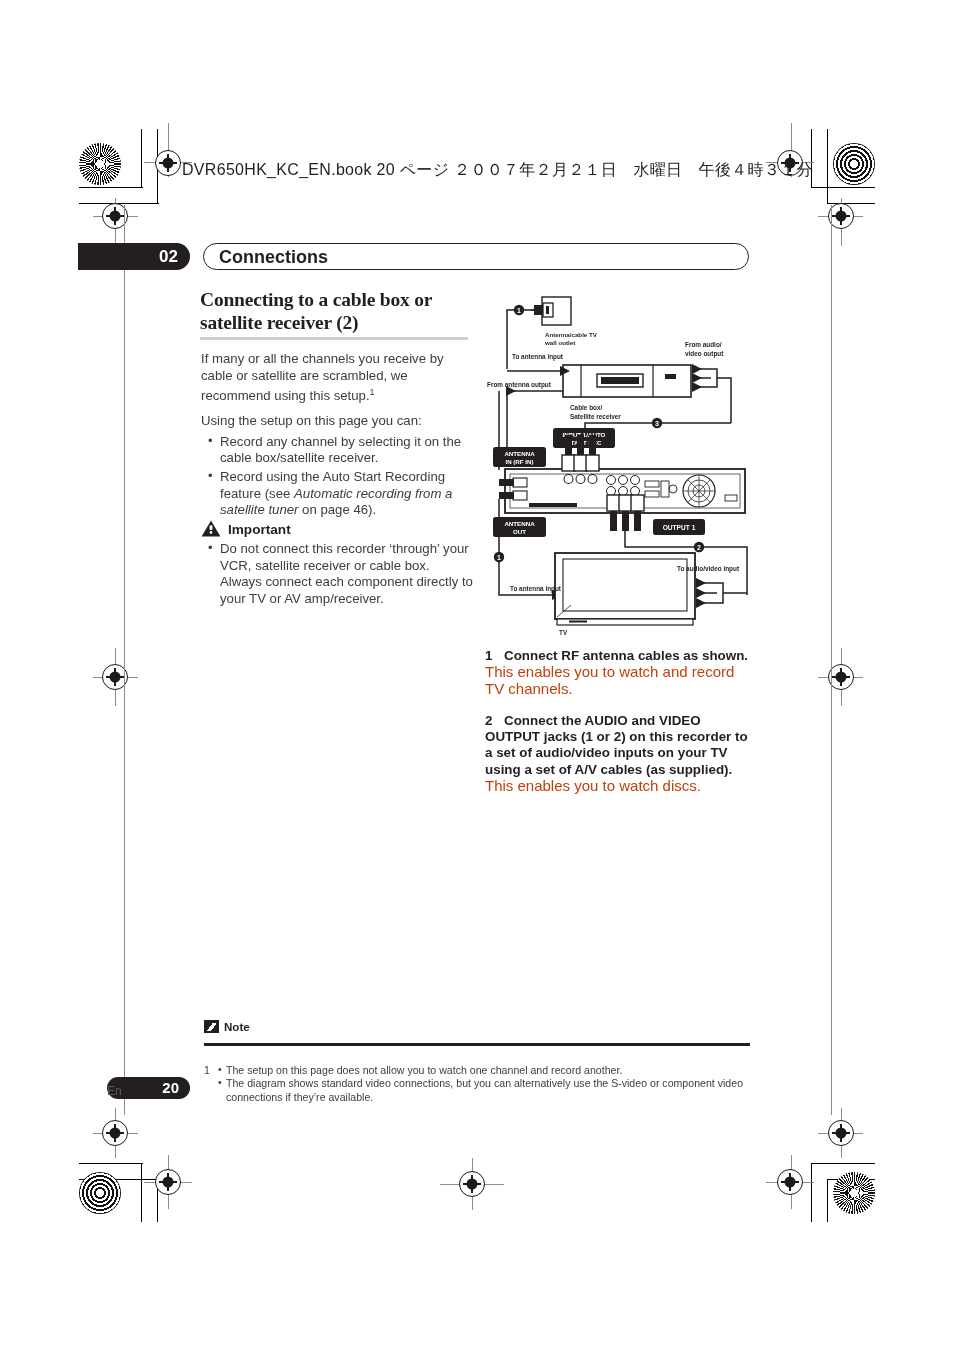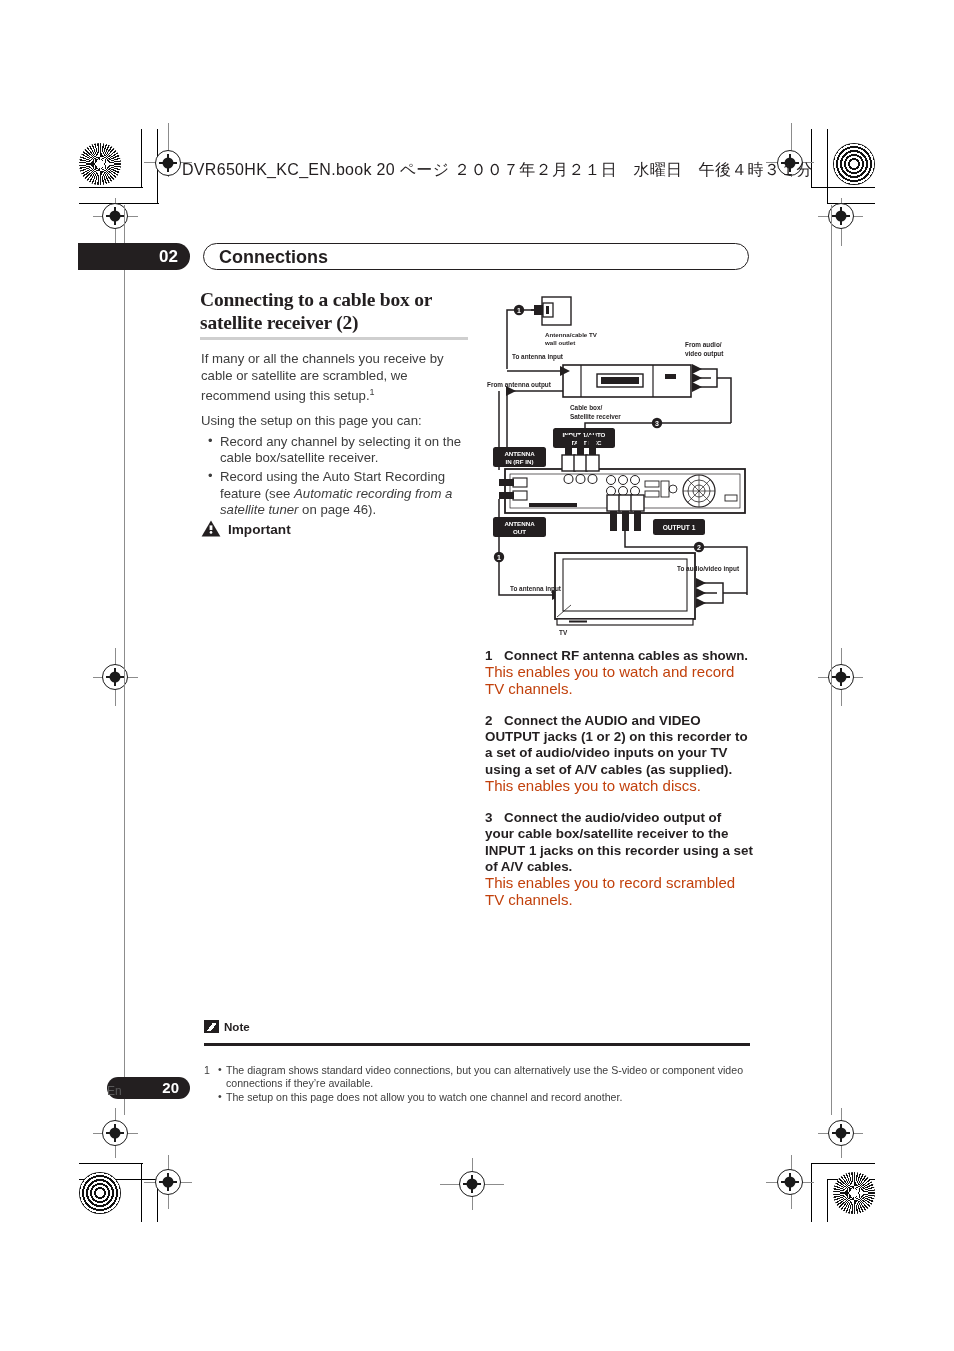--- a/index.html
+++ b/index.html
@@ -434,20 +434,23 @@
   <div class="important-head">
     <span class="warn-icon">
       <svg viewBox="0 0 20 17" width="20" height="17">
         <path d="M10 0.6 L19.4 16.4 L0.6 16.4 Z" fill="#231f20"></path>
         <path d="M8.6 5.4 h2.8 v4.6 h-2.8 z" fill="#ffffff"></path>
         <circle cx="10" cy="12.4" r="1.35" fill="#ffffff"></circle>
       </svg>
     </span>
     <span class="important-label">Important</span>
   </div>
+  <ul class="bullets important-body">
+    <li>Do not connect this recorder ‘through’ your VCR, satellite receiver or cable box. Always connect each component directly to your TV or AV amp/receiver.</li>
+  </ul>
 </div>
 
 <div class="diagram">
   <svg viewBox="0 0 270 345" width="270" height="345">
     <defs>
       <marker id="arrL" markerWidth="7" markerHeight="7" refX="6" refY="3.5" orient="auto">
         <path d="M7,0 L7,7 L0,3.5 z" fill="#231f20"></path>
       </marker>
       <marker id="arrR" markerWidth="7" markerHeight="7" refX="1" refY="3.5" orient="auto">
         <path d="M0,0 L0,7 L7,3.5 z" fill="#231f20"></path>
@@ -624,33 +627,29 @@
 
 <div class="steps">
   <div class="step">
     <span class="step-title"><span class="num">1</span><span>Connect RF antenna cables as shown.</span></span>
     <span class="step-desc">This enables you to watch and record TV channels.</span>
   </div>
   <div class="step">
     <span class="step-title"><span class="num">2</span><span>Connect the AUDIO and VIDEO OUTPUT jacks (1 or 2) on this recorder to a set of audio/video inputs on your TV using a set of A/V cables (as supplied).</span></span>
     <span class="step-desc">This enables you to watch discs.</span>
   </div>
-  <div class="step">
-    <span class="step-title"><span class="num">3</span><span>Connect the audio/video output of your cable box/satellite receiver to the INPUT 1 jacks on this recorder using a set of A/V cables.</span></span>
-    <span class="step-desc">This enables you to record scrambled TV channels.</span>
-  </div>
 </div>
 
 <div class="note-rule"></div>
 <div class="note-head">
   <span class="pencil-icon"></span>
   <span class="note-label">Note</span>
 </div>
 <div class="note-body">
   <span class="fn-index">1</span>
   <div class="note-lines">
+    <div class="nb">The setup on this page does not allow you to watch one channel and record another.</div>
     <div class="nb">The diagram shows standard video connections, but you can alternatively use the S-video or component video connections if they’re available.</div>
-    <div class="nb">The setup on this page does not allow you to watch one channel and record another.</div>
   </div>
 </div>
 
 <div class="page-pill">20</div>
 <div class="page-lang">En</div>
 
 </body></html>

